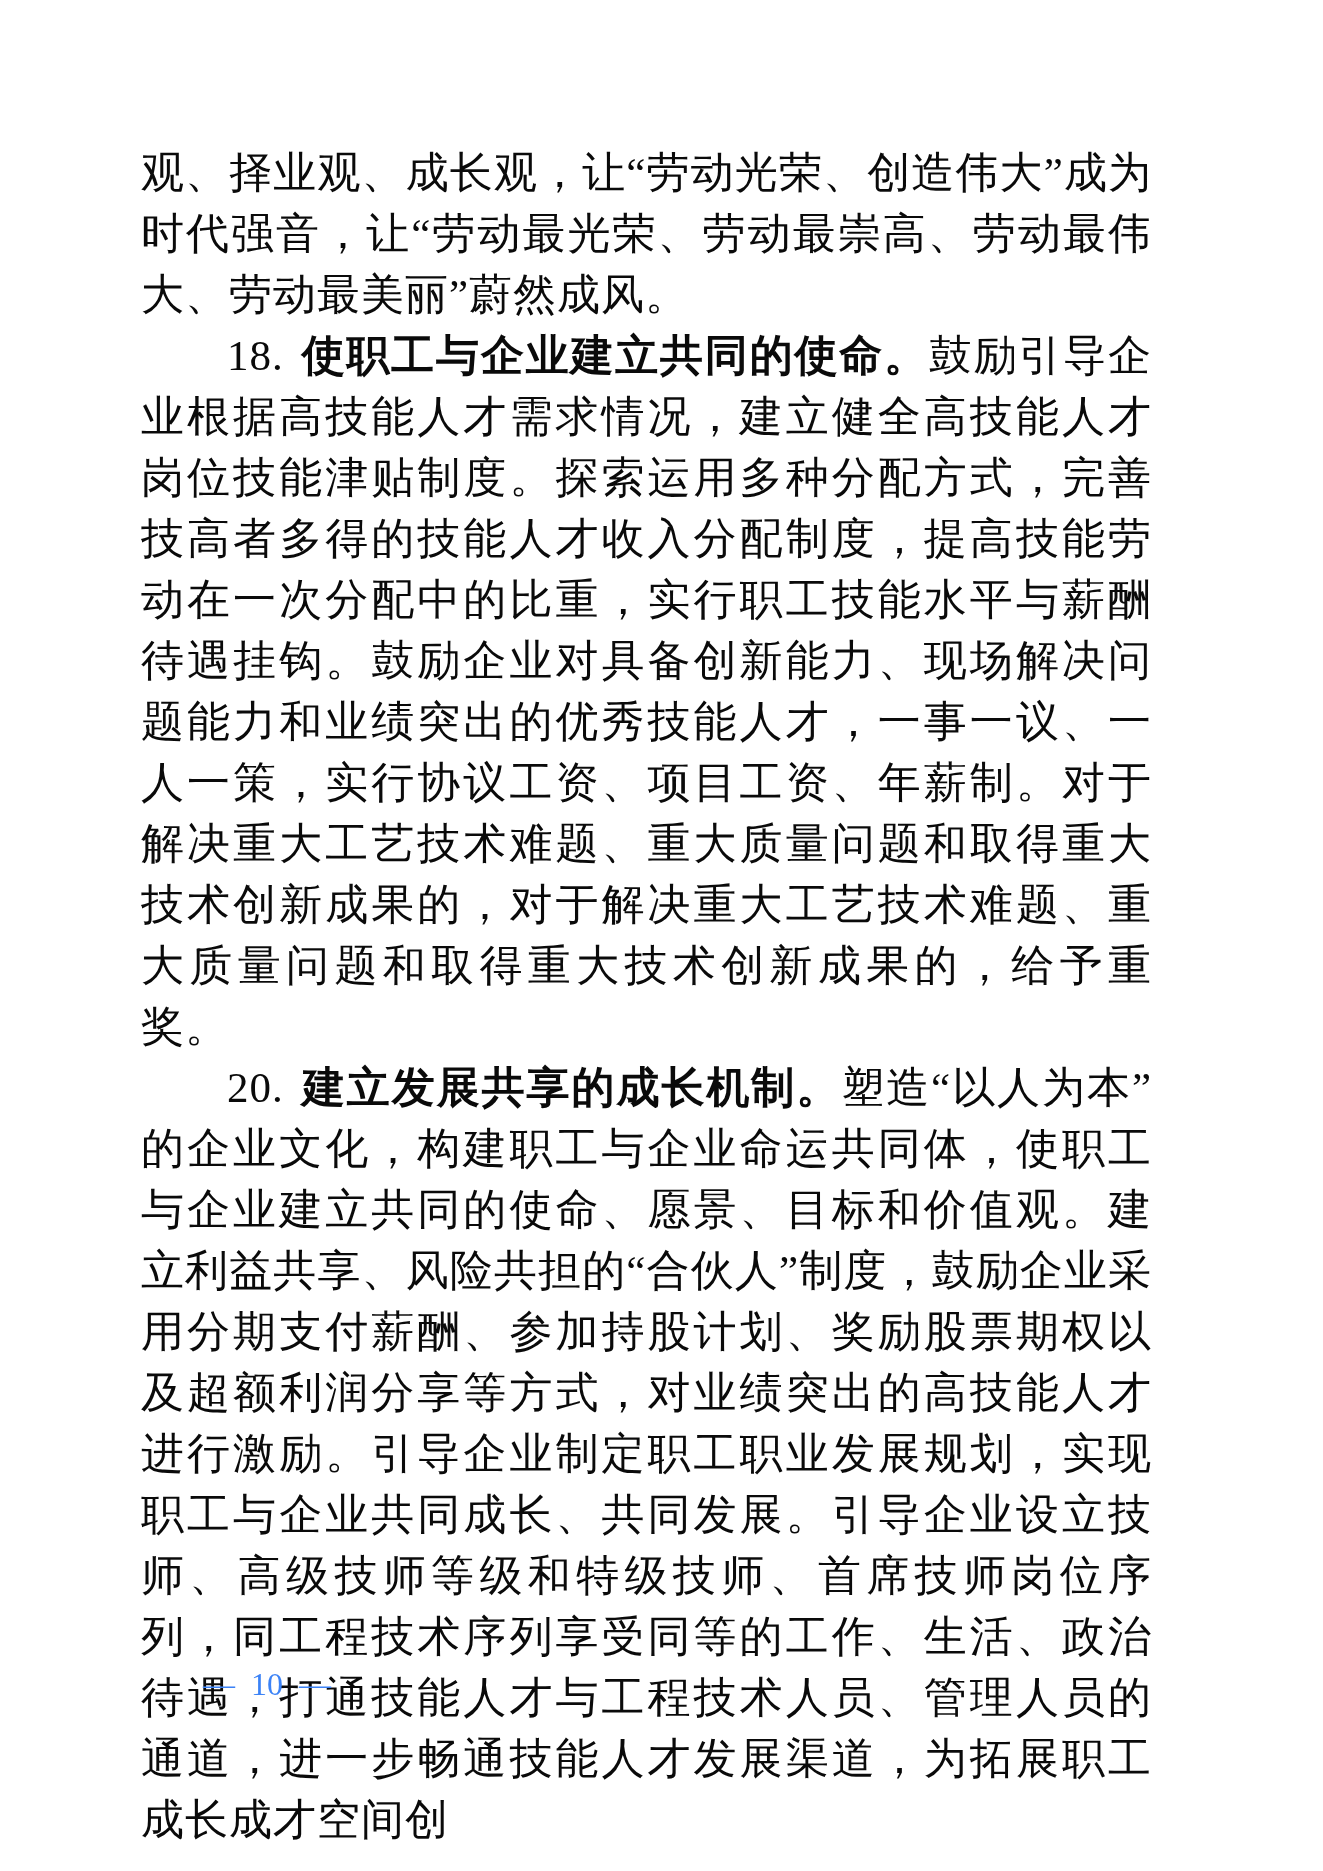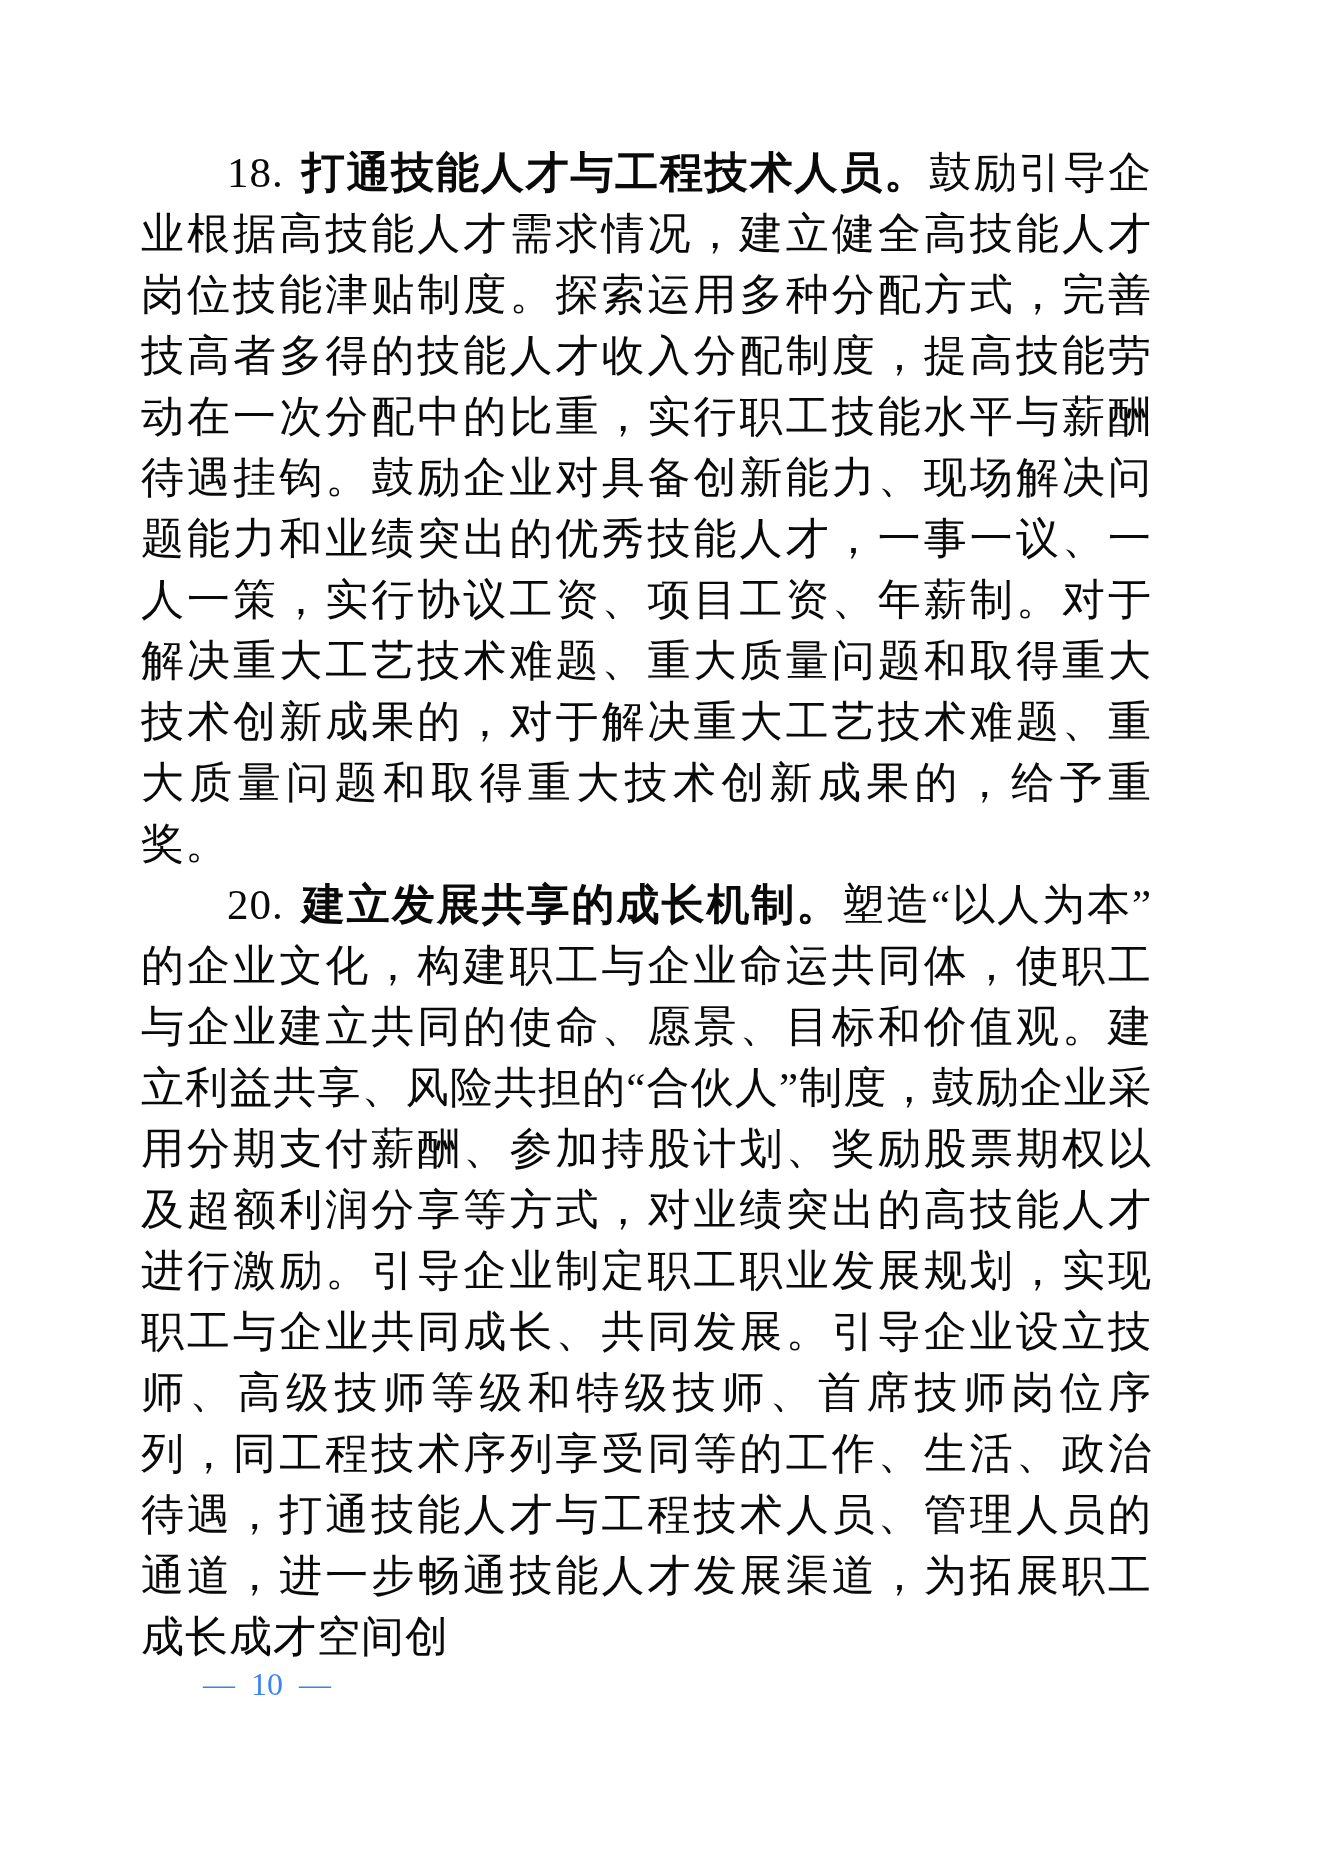--- a/index.html
+++ b/index.html
@@ -55,22 +55,23 @@
     word-spacing: 8px;
   }
 </style>
 </head>
 <body>
 
 <div class="page">
 
   <div class="content">
 
+    <p class="para"><span>观、择业观、成长观，让“劳动光荣、创造伟大”成为时代强音，让“劳动最光荣、劳动最崇高、劳动最伟大、劳动最美丽”蔚然成风。</span></p>
 
-    <p class="para indent"><span class="para-number">18.</span><span class="para-heading">打通技能人才与工程技术人员。</span><span class="para-body">鼓励引导企业根据高技能人才需求情况，建立健全高技能人才岗位技能津贴制度。探索运用多种分配方式，完善技高者多得的技能人才收入分配制度，提高技能劳动在一次分配中的比重，实行职工技能水平与薪酬待遇挂钩。鼓励企业对具备创新能力、现场解决问题能力和业绩突出的优秀技能人才，一事一议、一人一策，实行协议工资、项目工资、年薪制。对于解决重大工艺技术难题、重大质量问题和取得重大技术创新成果的，对于解决重大工艺技术难题、重大质量问题和取得重大技术创新成果的，给予重奖。</span></p>
+    <p class="para indent"><span class="para-number">18.</span><span class="para-heading">使职工与企业建立共同的使命。</span><span class="para-body">鼓励引导企业根据高技能人才需求情况，建立健全高技能人才岗位技能津贴制度。探索运用多种分配方式，完善技高者多得的技能人才收入分配制度，提高技能劳动在一次分配中的比重，实行职工技能水平与薪酬待遇挂钩。鼓励企业对具备创新能力、现场解决问题能力和业绩突出的优秀技能人才，一事一议、一人一策，实行协议工资、项目工资、年薪制。对于解决重大工艺技术难题、重大质量问题和取得重大技术创新成果的，对于解决重大工艺技术难题、重大质量问题和取得重大技术创新成果的，给予重奖。</span></p>
 
     <p class="para indent"><span class="para-number">20.</span><span class="para-heading">建立发展共享的成长机制。</span><span class="para-body">塑造“以人为本”的企业文化，构建职工与企业命运共同体，使职工与企业建立共同的使命、愿景、目标和价值观。建立利益共享、风险共担的“合伙人”制度，鼓励企业采用分期支付薪酬、参加持股计划、奖励股票期权以及超额利润分享等方式，对业绩突出的高技能人才进行激励。引导企业制定职工职业发展规划，实现职工与企业共同成长、共同发展。引导企业设立技师、高级技师等级和特级技师、首席技师岗位序列，同工程技术序列享受同等的工作、生活、政治待遇，打通技能人才与工程技术人员、管理人员的通道，进一步畅通技能人才发展渠道，为拓展职工成长成才空间创</span></p>
 
   </div>
 
   <div class="page-number">— 10 —</div>
 
 </div>
 
 </body></html>

